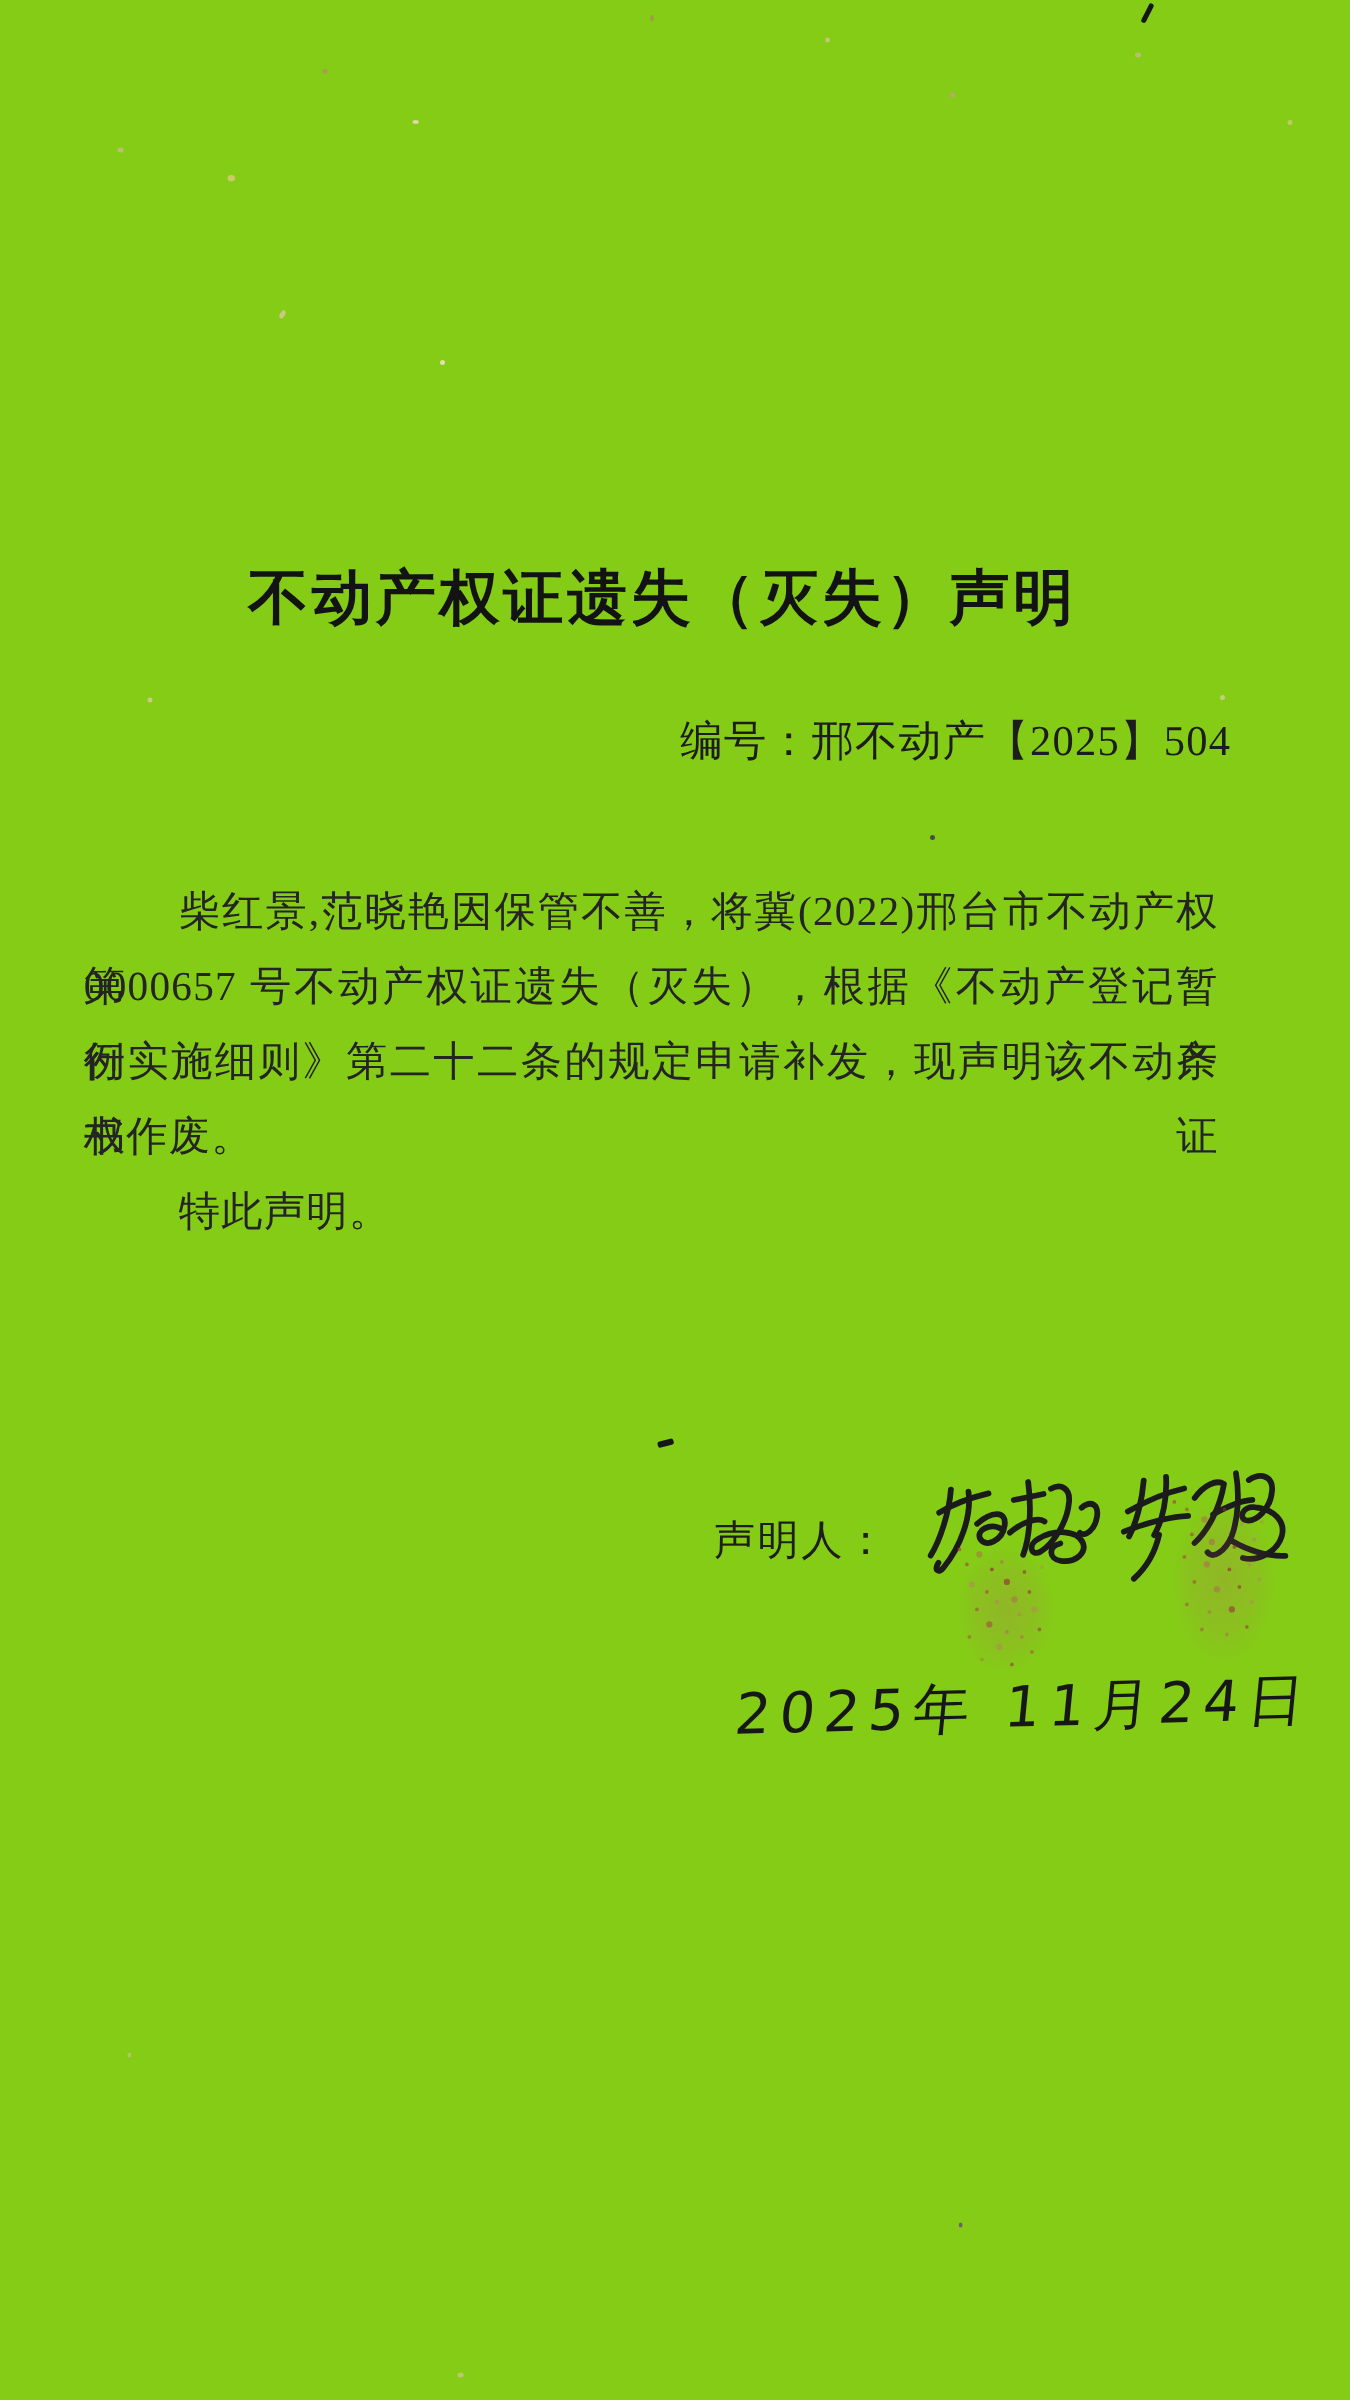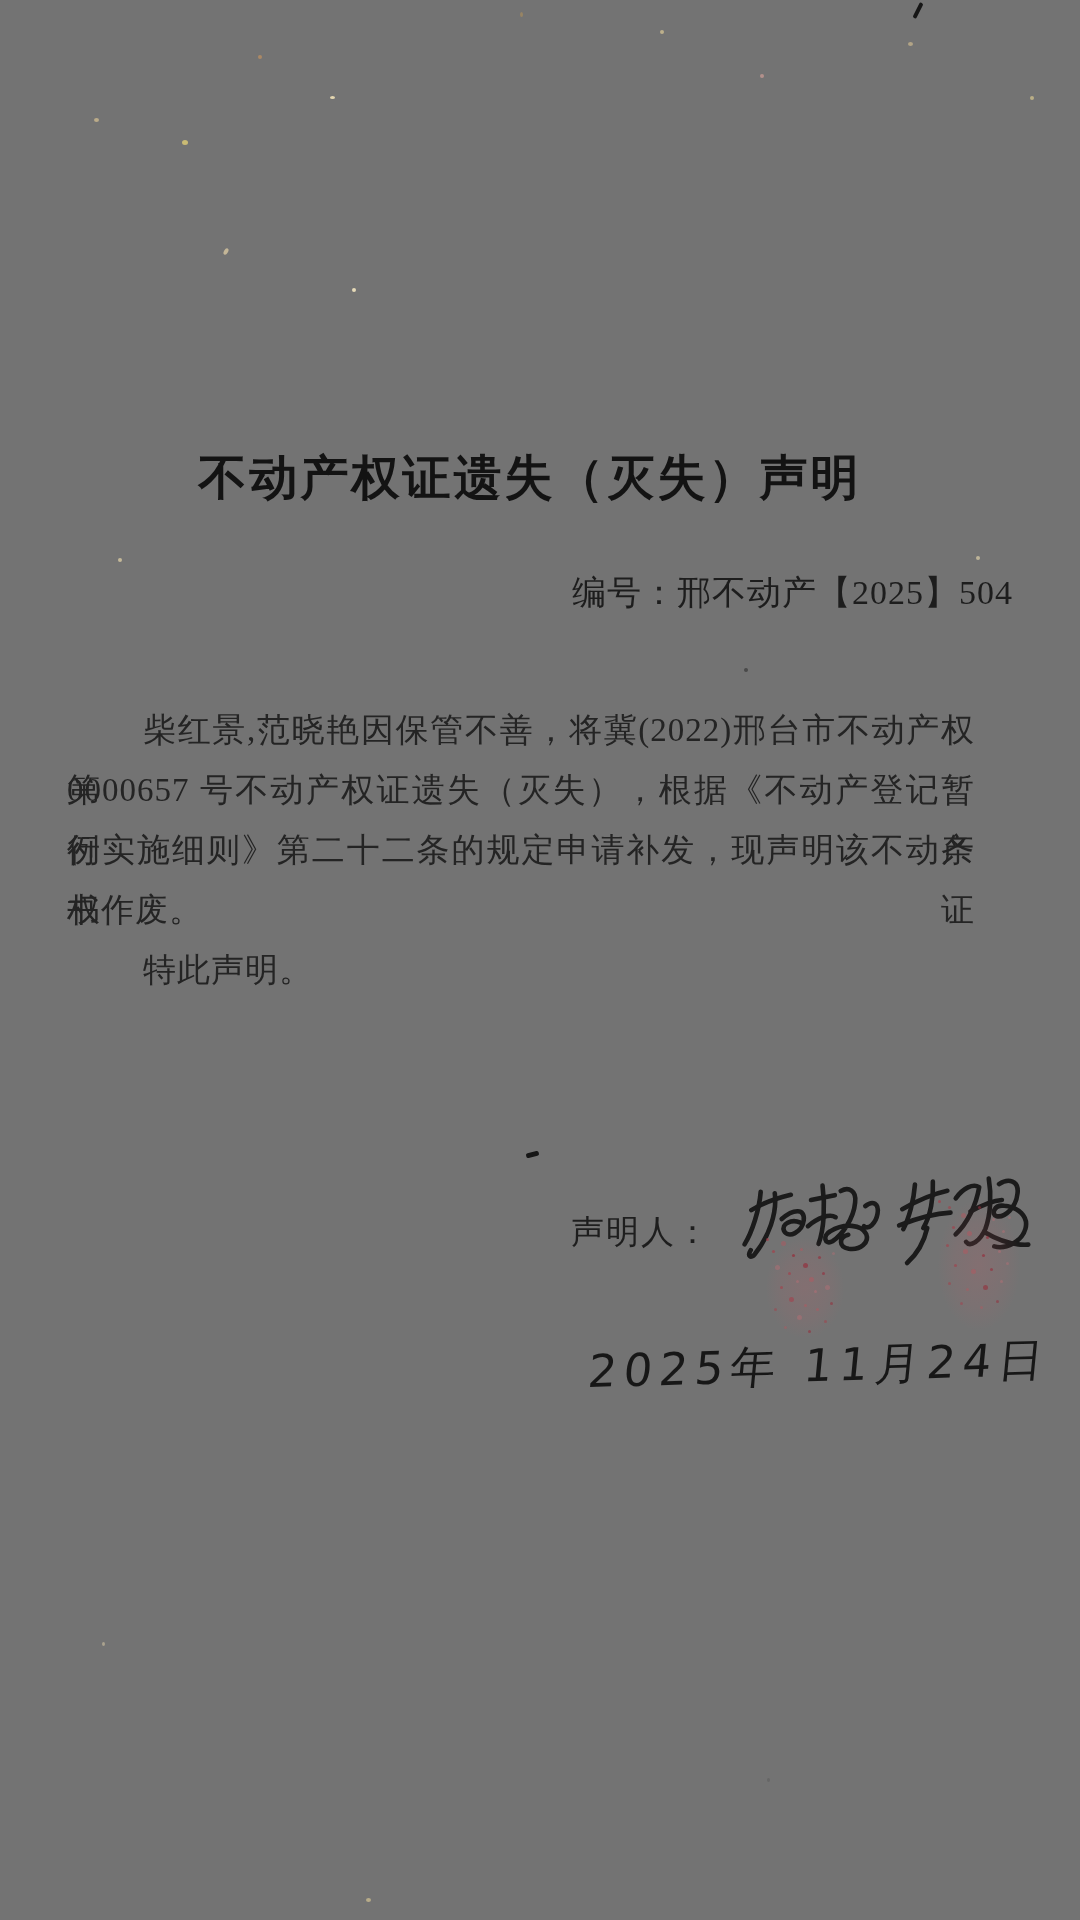--- a/index.html
+++ b/index.html
@@ -1,34 +1,34 @@
 <!DOCTYPE html>
 <html><head>
 <meta charset="utf-8">
 <style>
   html,body{margin:0;padding:0;background:#e8e8e8;}
   .page{
     position:relative;
     width:1080px;height:1920px;
     margin:0 auto;
-    background:#737373;
+    background:#84cc16;
     overflow:hidden;
     font-family:"Liberation Serif","DejaVu Serif",serif;
     color:#222;
   }
   
   .doc-title{
     position:absolute;top:446px;left:0;width:1060px;
     text-align:center;
     font-size:48px;font-weight:700;
     letter-spacing:3px;
     color:#131313;
   }
   .ref-line{
-    position:absolute;top:570px;left:572px;
+    position:absolute;top:570px;left:544px;
     font-size:34px;letter-spacing:1px;color:#1d1d1d;
   }
   .body-block{
     position:absolute;top:700px;left:67px;width:908px;
     font-size:33px;line-height:60px;color:#242424;
   }
   .body-line{height:60px;letter-spacing:1px;}
   .body-line.justify{text-align:justify;text-align-last:justify;}
   .body-line.indent{text-indent:76px;}
   .closing-line{margin-top:0;}

